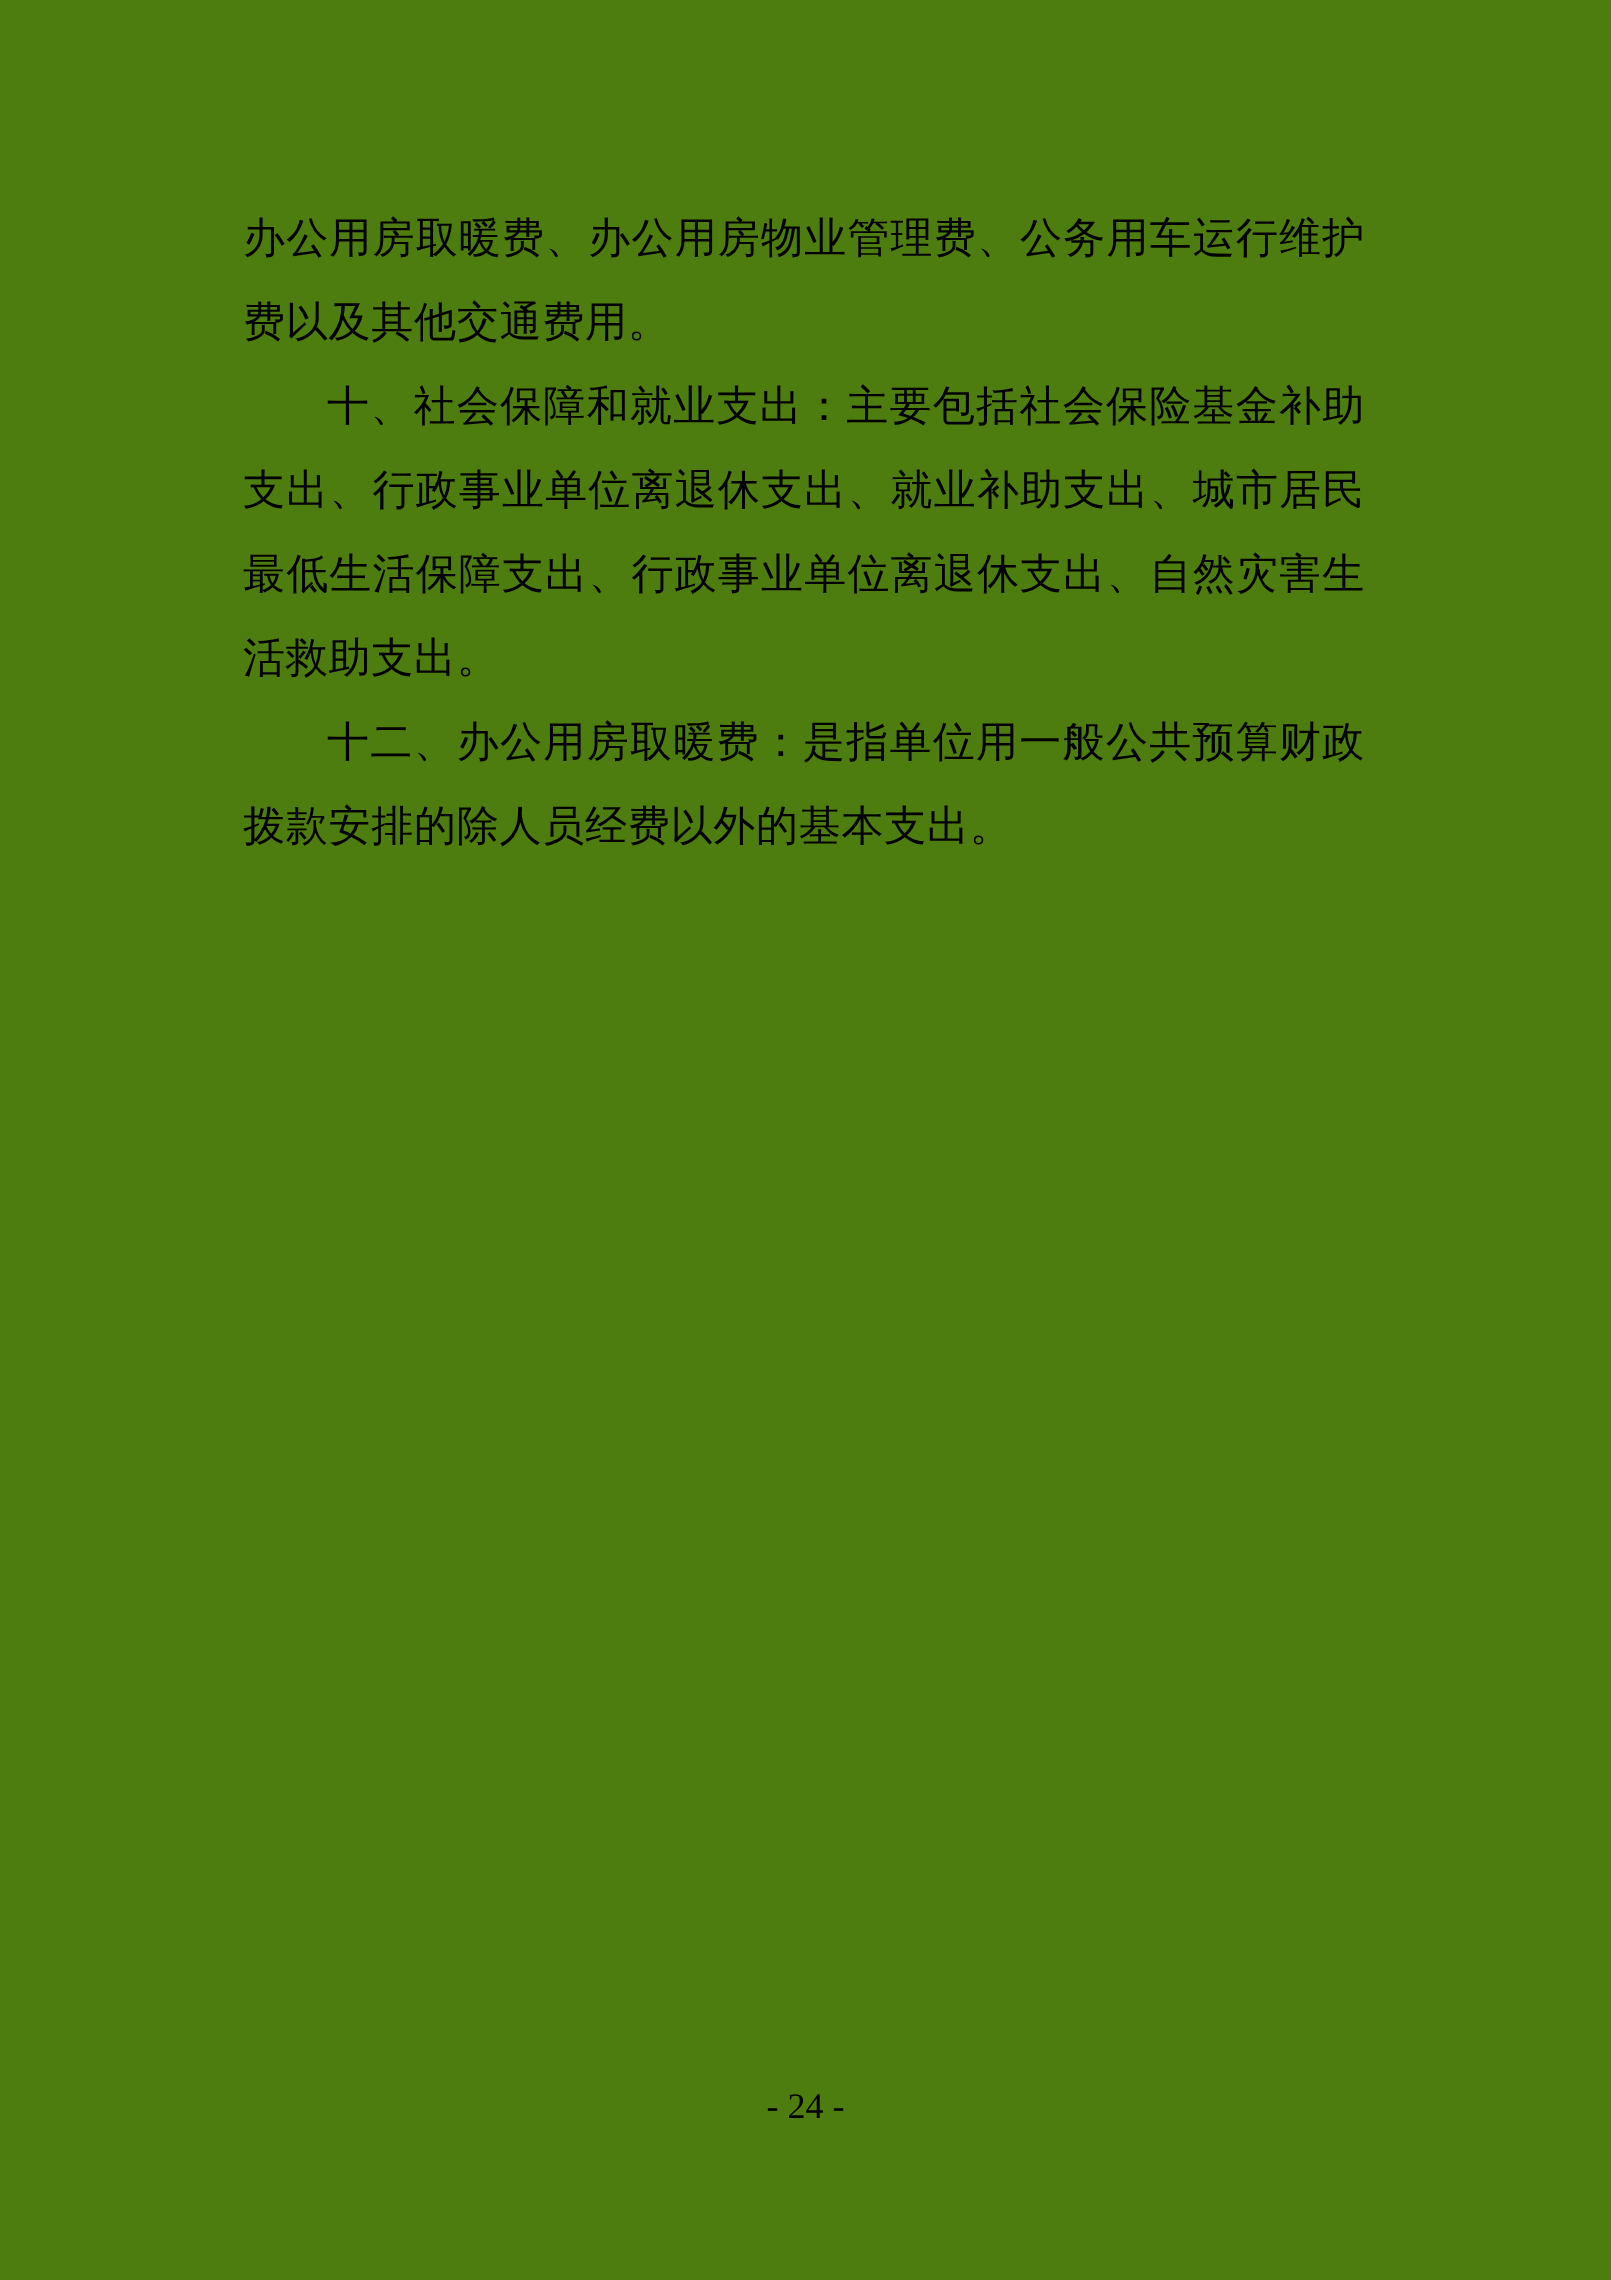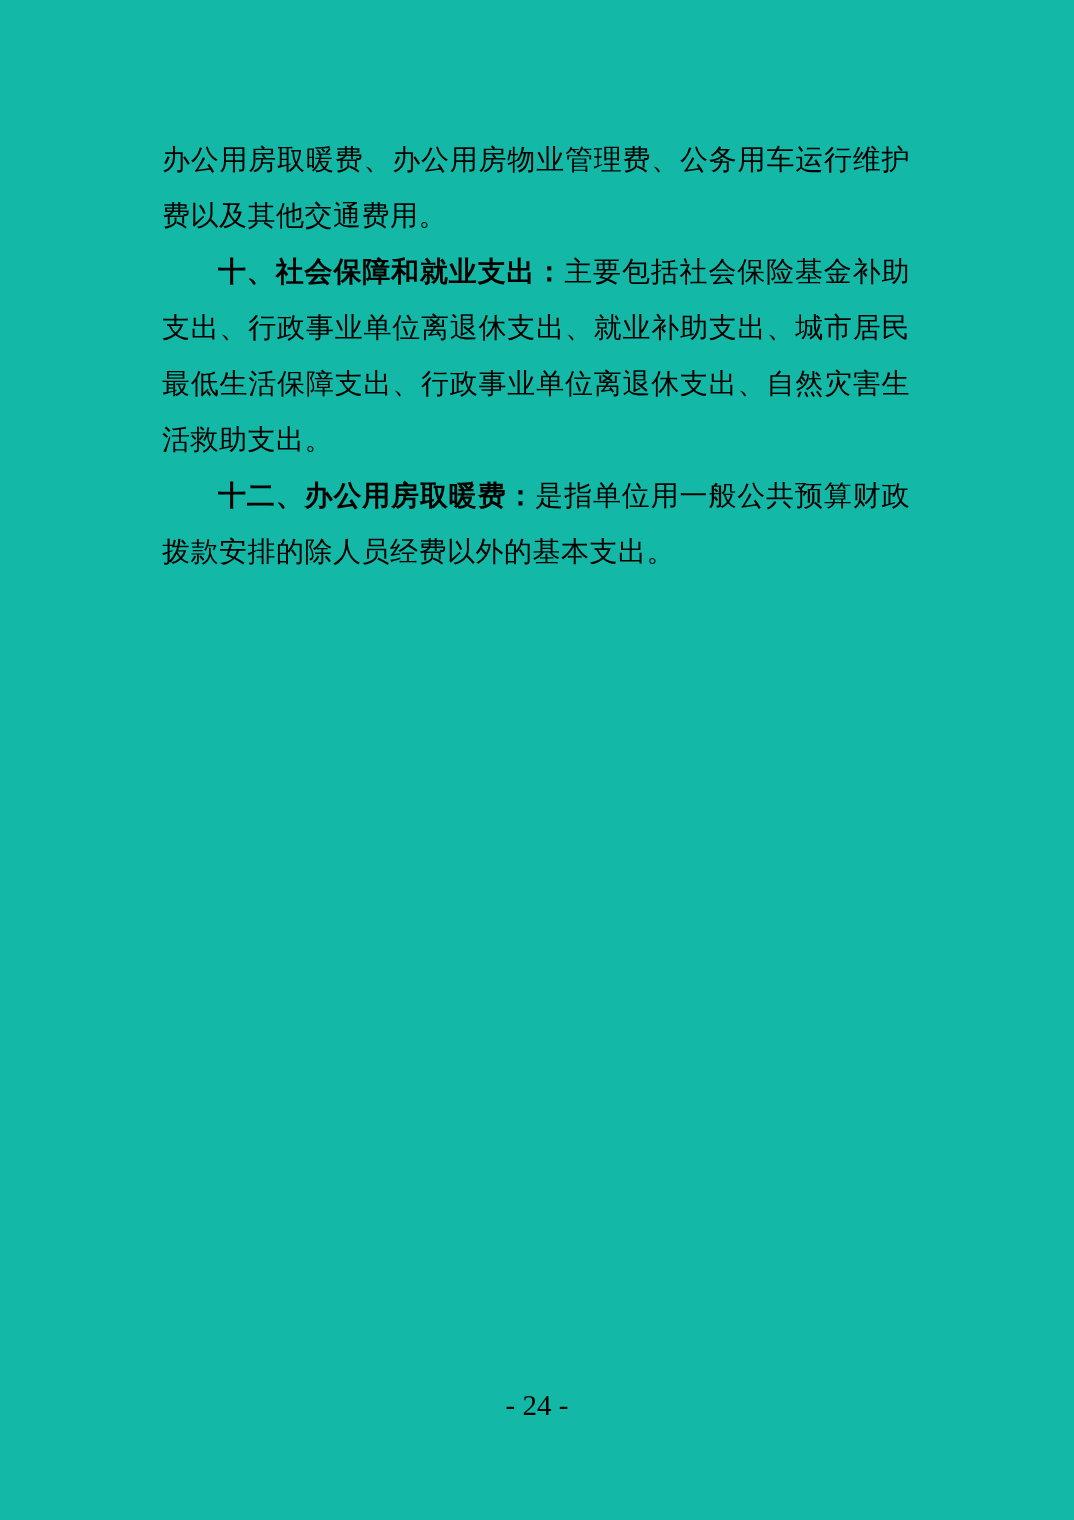--- a/index.html
+++ b/index.html
@@ -4,21 +4,21 @@
 <style>
   html, body {
     margin: 0;
     padding: 0;
     background: #ffffff;
   }
   .page {
     position: relative;
     width: 1074px;
     height: 1520px;
-    background: #14b8a6;
+    background: #4d7c0f;
     overflow: hidden;
     font-family: "Liberation Serif", serif;
     color: #000000;
   }
   .content {
     position: absolute;
     left: 162px;
     top: 132px;
     width: 748px;
     font-size: 28px;
@@ -29,29 +29,29 @@
   }
   .para {
     margin: 0;
     padding: 0;
     text-indent: 2em;
   }
   .para.continuation {
     text-indent: 0;
   }
   .para .lead {
-    font-weight: 700;
+    font-weight: 400;
   }
   .footer {
     position: absolute;
     left: 0;
     top: 1390px;
     width: 100%;
     text-align: center;
-    font-size: 29px;
+    font-size: 24px;
     line-height: 30px;
     color: #000000;
   }
 </style>
 </head>
 <body>
 
 <div class="page">
   <div class="content">
 

